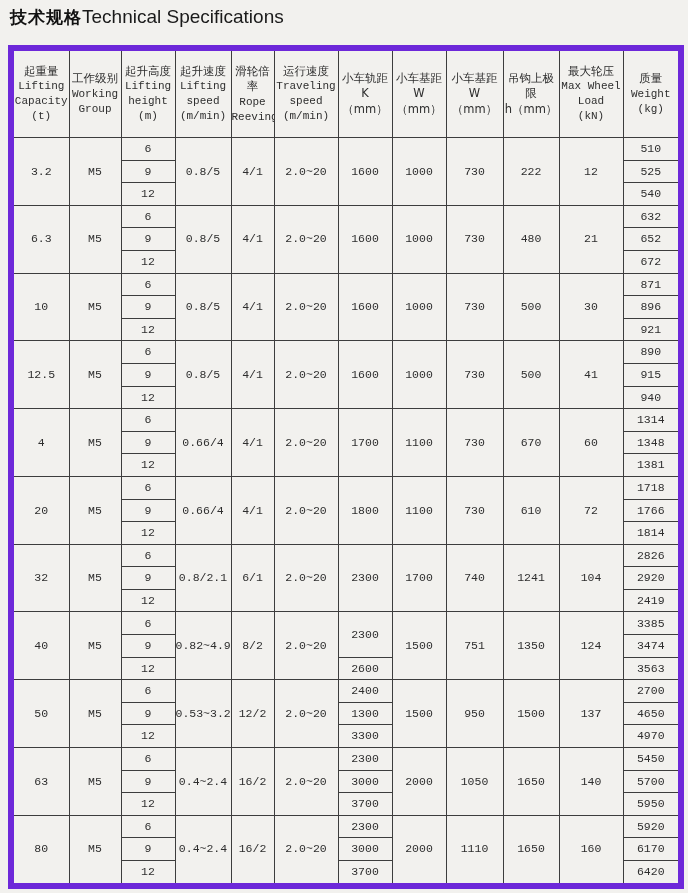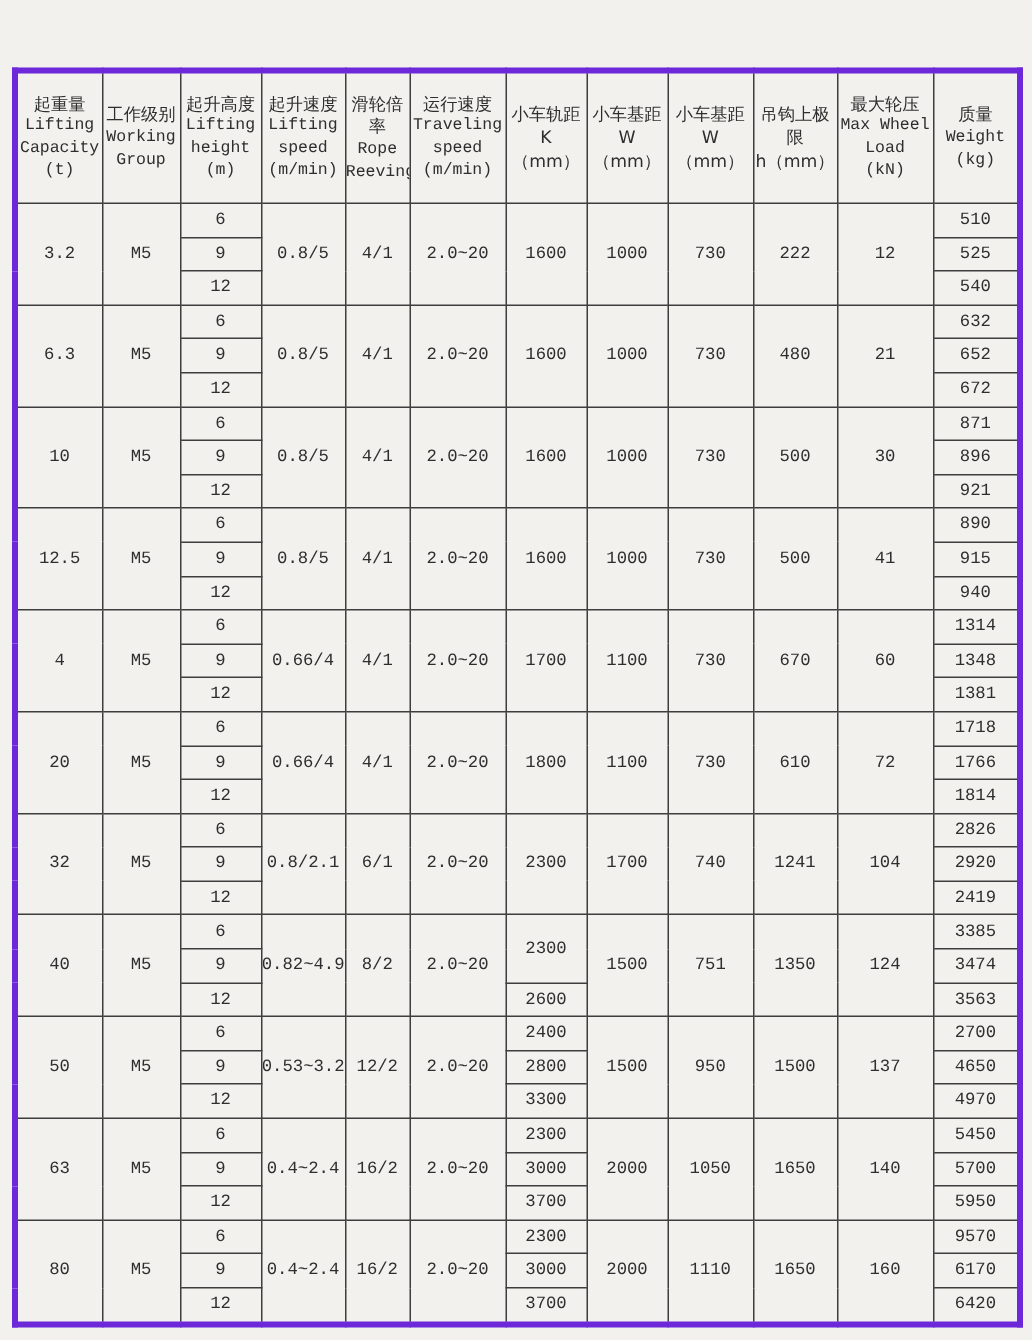--- a/index.html
+++ b/index.html
@@ -45,39 +45,42 @@
   table.spec th, table.spec td {
     border: 1px solid #3d3d3d;
     text-align: center;
     vertical-align: middle;
     padding: 0;
     font-size: 11px;
     font-weight: normal;
     line-height: 1.35;
     overflow: hidden;
   }
-  table.spec { border: 4px solid #6d28d9; }
+  table.spec { border: 6px solid #6d28d9; }
   table.spec thead th {
     height: 86px;
     font-size: 11px;
   }
   table.spec thead th .zh-line {
     font-family: "DejaVu Sans", sans-serif;
     font-size: 11.5px;
   }
   table.spec tbody td {
     height: 21.6px;
     font-size: 11.5px;
   }
 </style>
 </head>
 <body>
 
 <div class="page">
 
+  <div class="title">
+    <span class="zh">技术规格</span><span class="en">Technical Specifications</span>
+  </div>
 
   <table class="spec">
     <colgroup>
         <col style="width: 58px;">
         <col style="width: 52px;">
         <col style="width: 54px;">
         <col style="width: 56px;">
         <col style="width: 43px;">
         <col style="width: 64px;">
         <col style="width: 54px;">
@@ -339,21 +342,21 @@
           <td rowspan="3">2.0~20</td>
           <td>2400</td>
           <td rowspan="3">1500</td>
           <td rowspan="3">950</td>
           <td rowspan="3">1500</td>
           <td rowspan="3">137</td>
           <td>2700</td>
         </tr>
         <tr>
           <td>9</td>
-          <td>2800</td>
+          <td>1300</td>
           <td>4650</td>
         </tr>
         <tr>
           <td>12</td>
           <td>3300</td>
           <td>4970</td>
         </tr>
         <tr>
           <td rowspan="3">63</td>
           <td rowspan="3">M5</td>
@@ -383,21 +386,21 @@
           <td rowspan="3">M5</td>
           <td>6</td>
           <td rowspan="3">0.4~2.4</td>
           <td rowspan="3">16/2</td>
           <td rowspan="3">2.0~20</td>
           <td>2300</td>
           <td rowspan="3">2000</td>
           <td rowspan="3">1110</td>
           <td rowspan="3">1650</td>
           <td rowspan="3">160</td>
-          <td>9570</td>
+          <td>5920</td>
         </tr>
         <tr>
           <td>9</td>
           <td>3000</td>
           <td>6170</td>
         </tr>
         <tr>
           <td>12</td>
           <td>3700</td>
           <td>6420</td>

